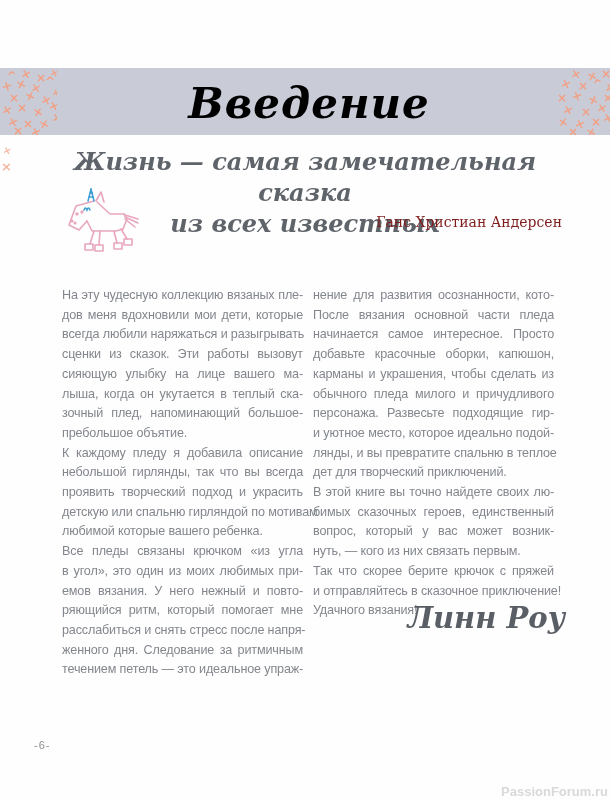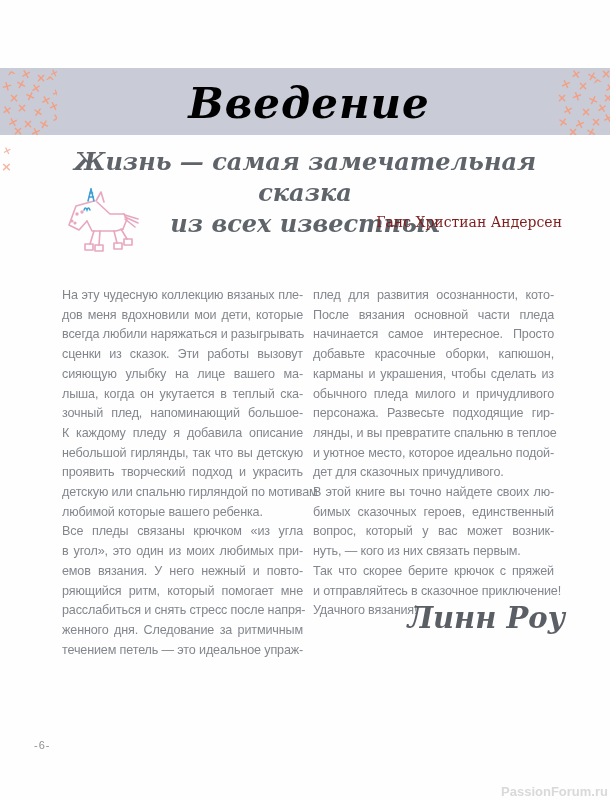--- a/index.html
+++ b/index.html
@@ -178,44 +178,45 @@
 
   <div class="columns">
     <div class="col">
         <div class="bodyline">На эту чудесную коллекцию вязаных пле-</div>
         <div class="bodyline">дов меня вдохновили мои дети, которые</div>
         <div class="bodyline">всегда любили наряжаться и разыгрывать</div>
         <div class="bodyline">сценки из сказок. Эти работы вызовут</div>
         <div class="bodyline">сияющую улыбку на лице вашего ма-</div>
         <div class="bodyline">лыша, когда он укутается в теплый ска-</div>
         <div class="bodyline">зочный плед, напоминающий большое-</div>
+        <div class="bodyline para-end">пребольшое объятие.</div>
         <div class="bodyline">К каждому пледу я добавила описание</div>
-        <div class="bodyline">небольшой гирлянды, так что вы детскую</div>
+        <div class="bodyline">небольшой гирлянды, так что вы всегда</div>
         <div class="bodyline">проявить творческий подход и украсить</div>
         <div class="bodyline">детскую или спальню гирляндой по мотивам</div>
         <div class="bodyline para-end">любимой которые вашего ребенка.</div>
         <div class="bodyline">Все пледы связаны крючком «из угла</div>
         <div class="bodyline">в угол», это один из моих любимых при-</div>
         <div class="bodyline">емов вязания. У него нежный и повто-</div>
         <div class="bodyline">ряющийся ритм, который помогает мне</div>
         <div class="bodyline">расслабиться и снять стресс после напря-</div>
         <div class="bodyline">женного дня. Следование за ритмичным</div>
         <div class="bodyline">течением петель — это идеальное упраж-</div>
       </div>
     <div class="col">
-        <div class="bodyline">плед для развития осознанности, кото-</div>
+        <div class="bodyline">нение для развития осознанности, кото-</div>
         <div class="bodyline">После вязания основной части пледа</div>
         <div class="bodyline">начинается самое интересное. Просто</div>
         <div class="bodyline">добавьте красочные оборки, капюшон,</div>
         <div class="bodyline">карманы и украшения, чтобы сделать из</div>
         <div class="bodyline">обычного пледа милого и причудливого</div>
         <div class="bodyline">персонажа. Развесьте подходящие гир-</div>
+        <div class="bodyline">и уютное место, которое идеально подой-</div>
         <div class="bodyline">лянды, и вы превратите спальню в теплое</div>
-        <div class="bodyline">и уютное место, которое идеально подой-</div>
-        <div class="bodyline para-end">дет для сказочных причудливого.</div>
+        <div class="bodyline para-end">дет для творческий приключений.</div>
         <div class="bodyline">В этой книге вы точно найдете своих лю-</div>
         <div class="bodyline">бимых сказочных героев, единственный</div>
         <div class="bodyline">вопрос, который у вас может возник-</div>
         <div class="bodyline para-end">нуть, — кого из них связать первым.</div>
         <div class="bodyline">Так что скорее берите крючок с пряжей</div>
         <div class="bodyline">и отправляйтесь в сказочное приключение!</div>
         <div class="bodyline para-end">Удачного вязания!</div>
       </div>
   </div>
 

